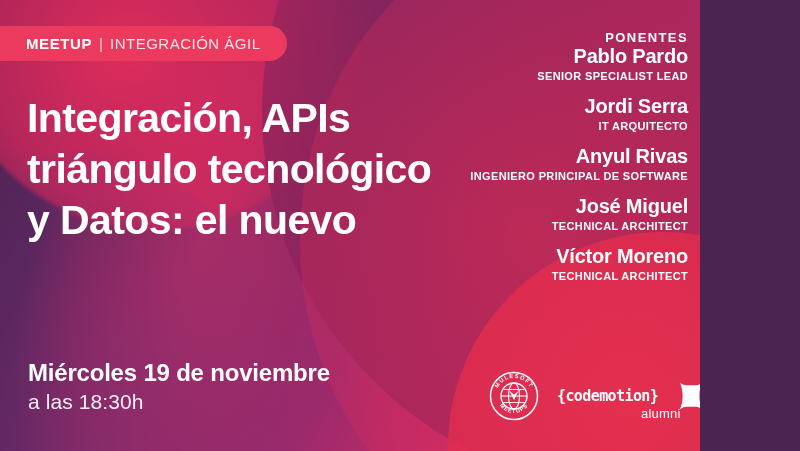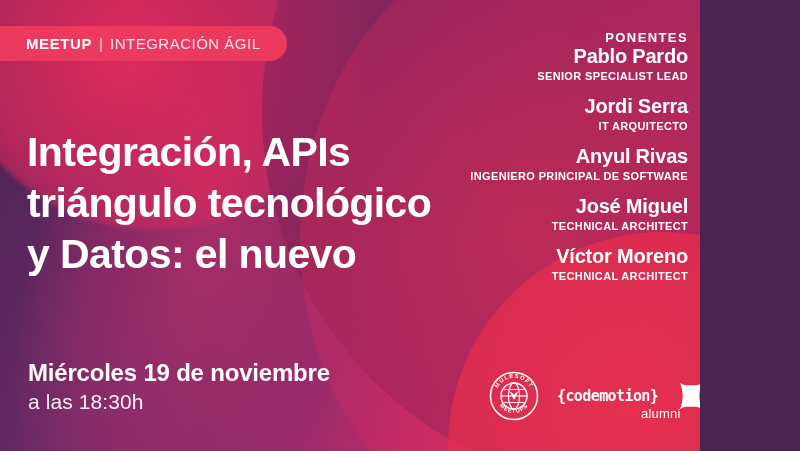--- a/index.html
+++ b/index.html
@@ -129,21 +129,20 @@
   
   .headline {
     position:absolute;
     left:27px; top:93px;
     width:560px;
     color:#ffffff;
     font-size:41px;
     font-weight:bold;
     line-height:1.24;
     letter-spacing:-.6px;
-    margin-top:34px;
   }
   .headline .ln { display:block; }
 
   
   .dateblock {
     position:absolute;
     left:28px; top:358px;
     color:#ffffff;
   }
   .date-main {

